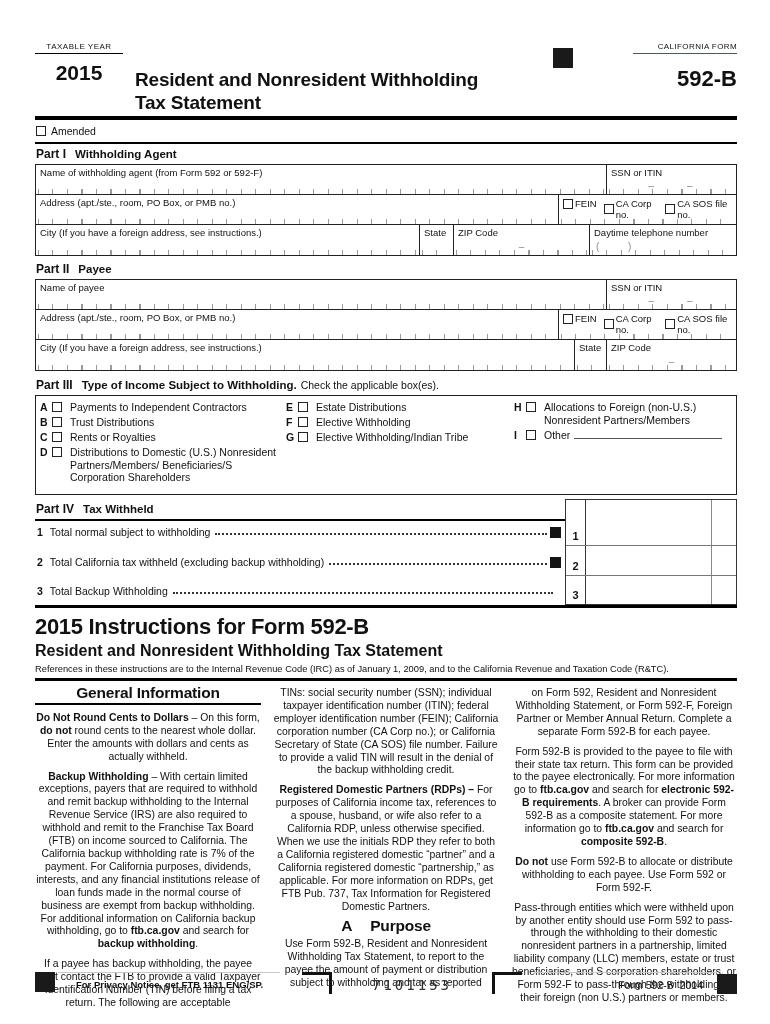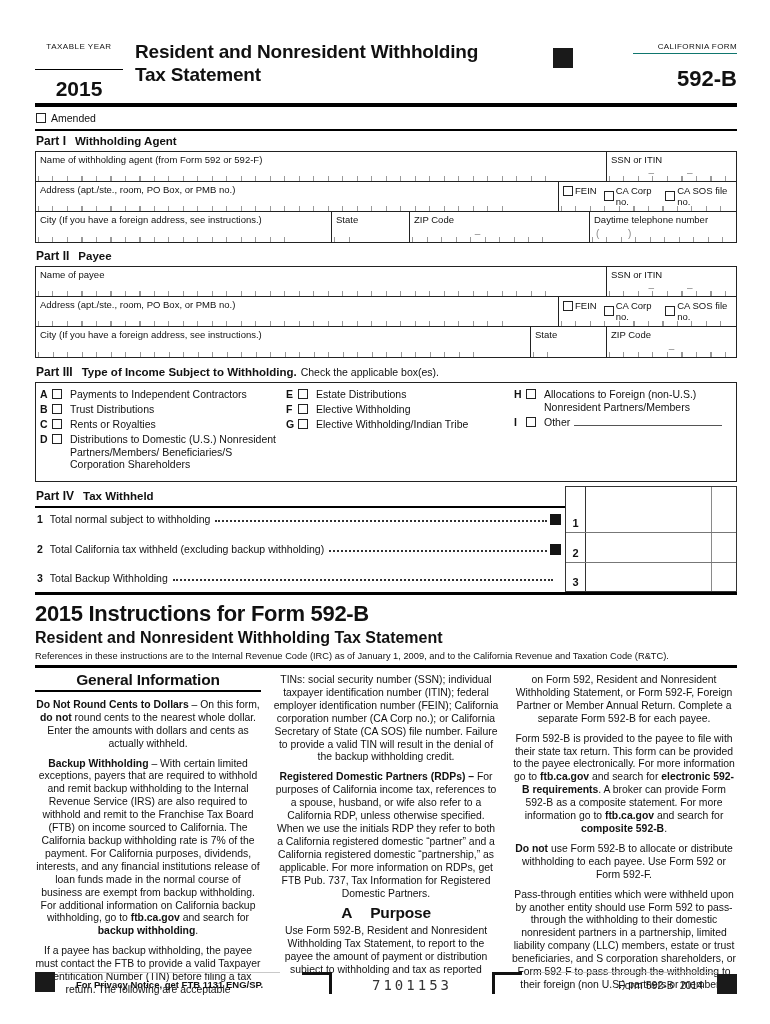--- a/index.html
+++ b/index.html
@@ -4,23 +4,23 @@
 <style>
   * { margin:0; padding:0; box-sizing:border-box; }
   html,body { width:770px; height:1024px; background:#fff; overflow:hidden; }
   body { font-family:"Liberation Sans", sans-serif; color:#111; }
   .page { width:770px; height:1024px; padding:40px 33px 0 35px; position:relative; }
   .b { font-weight:bold; }
 
   
   .form-header { display:flex; align-items:flex-start; }
   .ty-block { width:88px; text-align:center; margin-top:2px; }
-  .ty-label { font-size:8px; letter-spacing:.5px; border-bottom:1px solid #000; padding-bottom:18px; }
+  .ty-label { font-size:8px; letter-spacing:.5px; border-bottom:1px solid #000; padding-bottom:2px; }
   .ty-year { font-size:21px; font-weight:bold; margin-top:7px; }
-  .title-block { margin-left:12px; width:390px; }
+  .title-block { margin-left:12px; width:390px;margin-top:28px; }
   .form-title { font-size:19px; font-weight:bold; line-height:23px; letter-spacing:-0.2px; }
   .hdr-square { width:20px; height:20px; background:#1a1a1a; margin:8px 0 0 28px; }
   .cf-block { margin-left:auto; width:104px; text-align:right; margin-top:2px; }
   .cf-label { font-size:8px; letter-spacing:.4px; border-bottom:1px solid #0f766e; padding-bottom:2px; text-align:right; }
   .cf-number { font-size:22px; font-weight:bold; margin-top:12px; }
 
   .rule-thick { height:4px; background:#000; margin-top:2px; }
   .rule-thin { height:2px; background:#000; }
   .rule-med { height:3px; background:#000; }
 
@@ -33,21 +33,21 @@
   .part-heading { display:flex; align-items:baseline; padding:3px 1px 3px; }
   .ph-label { font-size:12px; font-weight:bold; margin-right:9px; }
   .ph-title { font-size:11.5px; font-weight:bold; }
   .ph-note { font-size:10.5px; font-weight:normal; margin-left:4px; }
 
   
   .ftable { border:1.6px solid #222; }
   .frow { display:flex; height:30px; border-bottom:1.6px solid #222; }
   .frow:last-child { border-bottom:none; }
   .fcell { position:relative; padding:2px 4px; font-size:9.5px; }
-  .fcell + .fcell { border-left:1.6px solid #222;margin-left:44px; }
+  .fcell + .fcell { border-left:1.6px solid #222; }
   .comb::after { content:""; position:absolute; left:2px; right:2px; bottom:0; height:5px;
     background:repeating-linear-gradient(90deg, #9a9a9a 0 1px, transparent 1px 14.5px); }
   .grow { flex:1; }
   .w-ssn { width:130px; }
   .w-ids { width:178px; }
   .w-state1 { width:34px; }
   .w-zip1 { width:136px; }
   .w-phone { width:147px; }
   .w-state2 { width:32px; }
   .w-zip2 { width:130px; }

